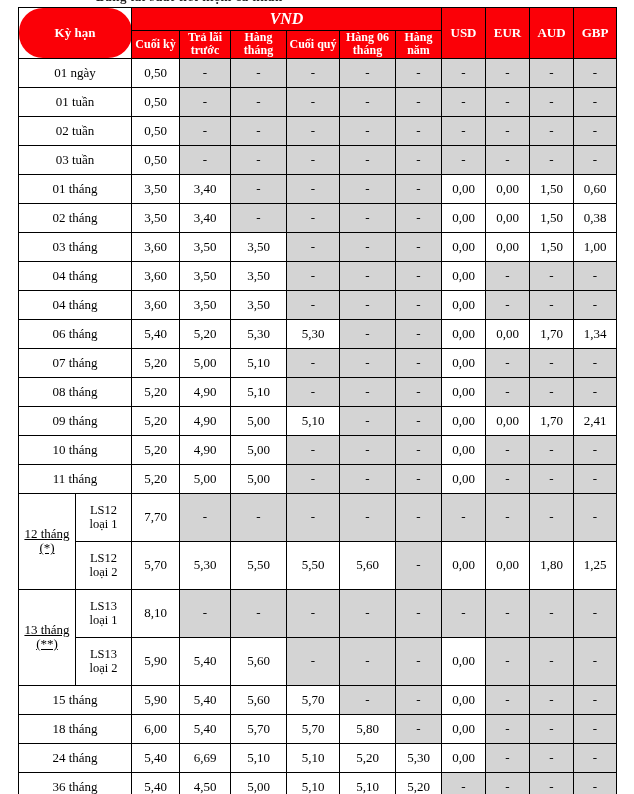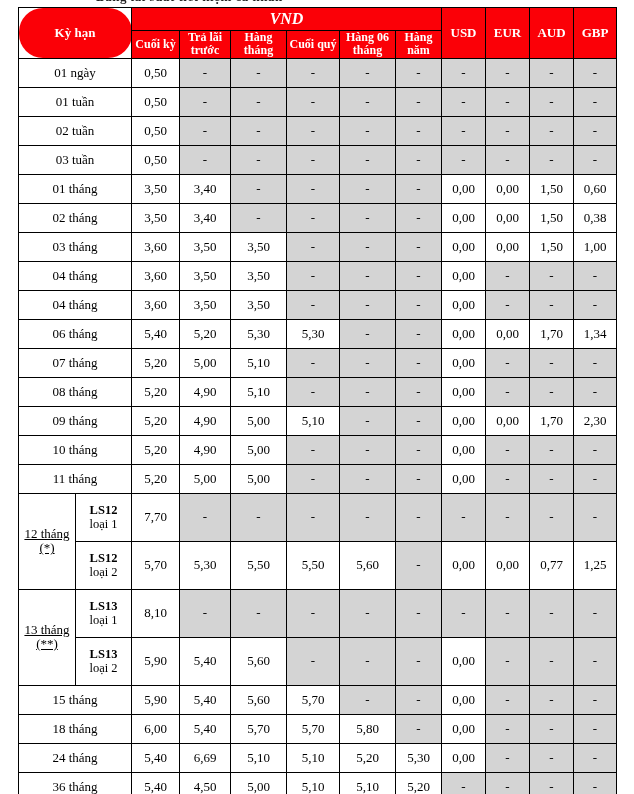--- a/index.html
+++ b/index.html
@@ -106,21 +106,21 @@
   td.term-group {
     font-size: 13px;
     line-height: 1.9;
     text-decoration: underline;
   }
   td.sublabel {
     font-size: 12.5px;
     line-height: 1.55;
     padding: 2px 0;
   }
-  td.sublabel .l1 { display: block; font-weight: bold; }
+  td.sublabel .l1 { display: block; font-weight: normal; }
   td.sublabel .l2 { display: block; font-weight: normal; }
   tr.tall td { height: 47px; }
 
   
   td.val { font-size: 13px; }
 </style>
 </head>
 <body>
 
 <div id="sheet">
@@ -325,21 +325,21 @@
           <td class="term" colspan="2">09 tháng</td>
           <td class="val">5,20</td>
           <td class="val">4,90</td>
           <td class="val">5,00</td>
           <td class="val">5,10</td>
           <td class="val na">-</td>
           <td class="val na">-</td>
           <td class="val">0,00</td>
           <td class="val">0,00</td>
           <td class="val">1,70</td>
-          <td class="val">2,30</td>
+          <td class="val">2,41</td>
         </tr>
         <tr>
           <td class="term" colspan="2">10 tháng</td>
           <td class="val">5,20</td>
           <td class="val">4,90</td>
           <td class="val">5,00</td>
           <td class="val na">-</td>
           <td class="val na">-</td>
           <td class="val na">-</td>
           <td class="val">0,00</td>
@@ -383,21 +383,21 @@
             <span class="l2">loại 2</span>
           </td>
           <td class="val">5,70</td>
           <td class="val">5,30</td>
           <td class="val">5,50</td>
           <td class="val">5,50</td>
           <td class="val">5,60</td>
           <td class="val na">-</td>
           <td class="val">0,00</td>
           <td class="val">0,00</td>
-          <td class="val">0,77</td>
+          <td class="val">1,80</td>
           <td class="val">1,25</td>
         </tr>
         <tr class="tall">
           <td class="term-group" rowspan="2"><span>13 tháng</span><br><span>(**)</span></td>
           <td class="sublabel">
             <span class="l1">LS13</span>
             <span class="l2">loại 1</span>
           </td>
           <td class="val">8,10</td>
           <td class="val na">-</td>

